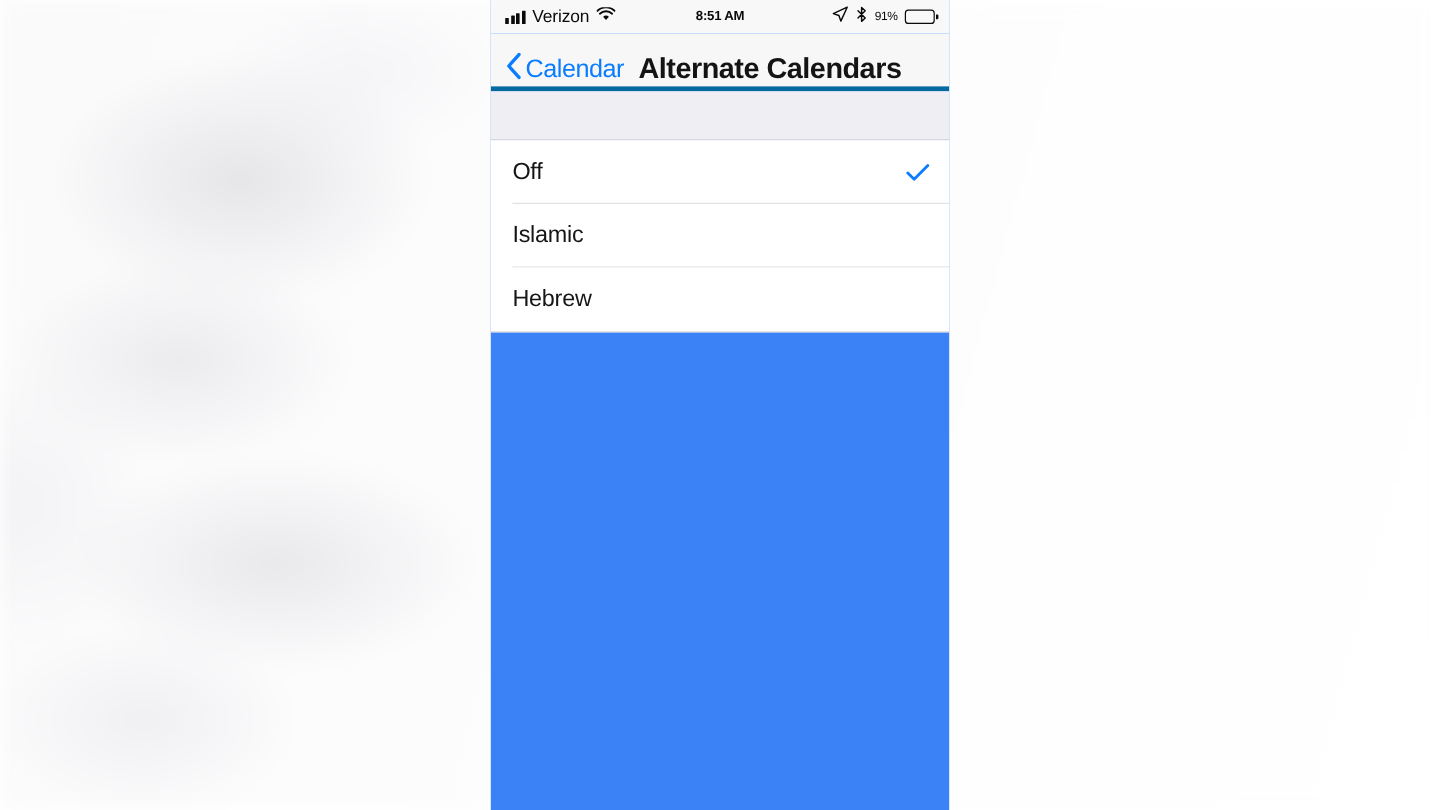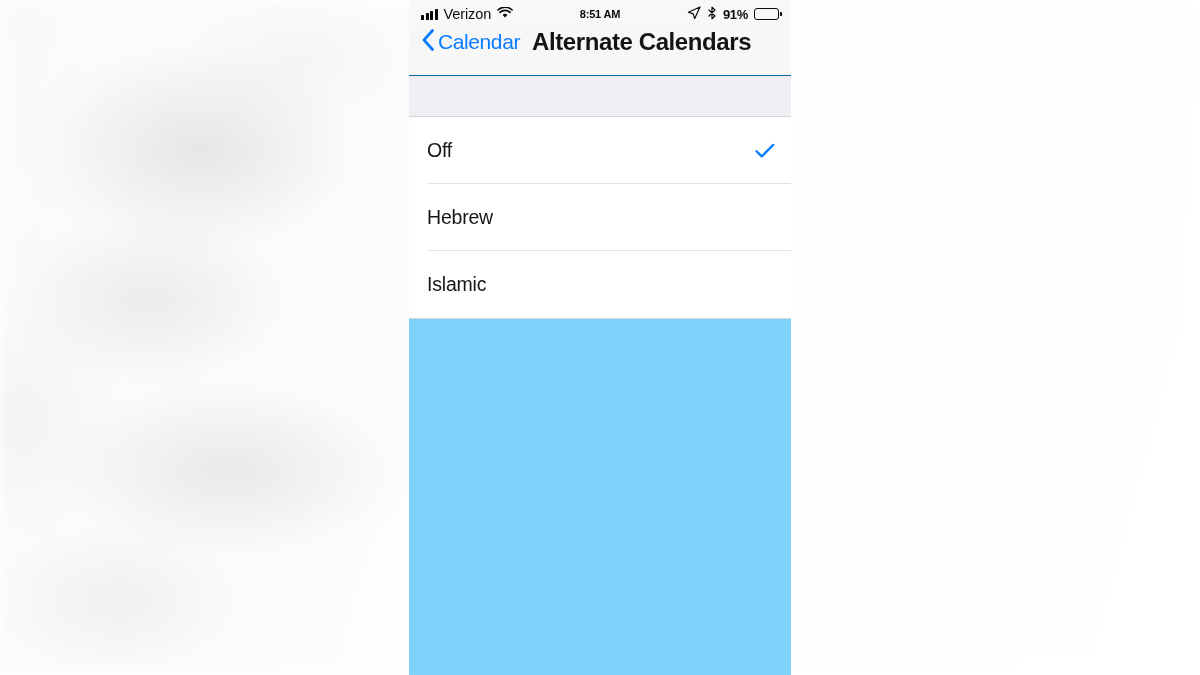--- a/index.html
+++ b/index.html
@@ -32,21 +32,21 @@
     filter: blur(6px);
   }
 
   
   #phone {
     position: absolute;
     left: 409px;
     top: 0;
     width: 382px;
     height: 675px;
-    background: #7dd3fc;
+    background: #3b82f6;
     overflow: hidden;
   }
 
   
   .status-bar {
     height: 28px;
     background: #f8f8f8;
     display: flex;
     align-items: center;
     position: relative;
@@ -65,21 +65,21 @@
     letter-spacing: -0.2px;
   }
   .sb-right {
     margin-left: auto;
     display: flex;
     align-items: center;
     gap: 6px;
     position: relative;
     z-index: 2;
   }
-  .sb-pct { font-size: 13px; font-weight: bold; letter-spacing: -0.3px; }
+  .sb-pct { font-size: 10px; font-weight: normal; letter-spacing: -0.3px; }
 
   .sig-bars { display: flex; align-items: flex-end; gap: 1.5px; height: 11px; }
   .sig-bars i { display: block; width: 3px; background: #0a0a0a; border-radius: 0.5px; }
   .sig-bars i:nth-child(1) { height: 5px; }
   .sig-bars i:nth-child(2) { height: 7px; }
   .sig-bars i:nth-child(3) { height: 9px; }
   .sig-bars i:nth-child(4) { height: 11px; }
 
   .carrier { font-size: 14.5px; font-weight: normal; letter-spacing: -0.1px; }
 
@@ -97,23 +97,23 @@
     width: 2px; height: 4px;
     background: #0a0a0a;
     border-radius: 0 1px 1px 0;
   }
   .battery .fill { height: 100%; width: 100%; background: #0a0a0a; border-radius: 1px; }
 
   
   .nav-bar {
     height: 48px;
     background: #f7f7f7;
-    border-bottom: 1px solid #0369a1;
-    display: flex;
-    align-items: flex-start;
+    border-bottom: 4px solid #0369a1;
+    display: flex;
+    align-items: flex-end;
     padding-left: 12px;
   }
   .back-btn {
     display: flex;
     align-items: center;
     gap: 3px;
     color: #0a7cff;
     cursor: pointer;
   }
   .back-label {
@@ -133,21 +133,21 @@
   .group-spacer {
     height: 41px;
     background: #efeef3;
     border-bottom: 1px solid #d4d4d8;
   }
   .list {
     background: #ffffff;
     border-bottom: 1px solid #d4d4d8;
   }
   .row {
-    height: 67px;
+    height: 53px;
     display: flex;
     align-items: center;
     padding: 0 16px 0 18px;
     position: relative;
     cursor: pointer;
     background: #ffffff;
   }
   .row:not(:last-child)::after {
     content: "";
     position: absolute;
@@ -234,24 +234,24 @@
       <span class="row-label">Off</span>
       <span class="check">
         <svg width="20" height="16" viewBox="0 0 20 16">
           <path d="M1.5 8.2 L6.8 13.4 L18.2 1.9" fill="none" stroke="#0a7cff" stroke-width="2.3" stroke-linecap="round" stroke-linejoin="round"></path>
         </svg>
       </span>
     </div>
 
 
     <div class="row">
+      <span class="row-label">Islamic</span>
+    </div>
+
+    <div class="row">
       <span class="row-label">Hebrew</span>
     </div>
 
-    <div class="row">
-      <span class="row-label">Islamic</span>
-    </div>
-
   </div>
 
   <div class="fill-area"></div>
 
 </div>
 
 </body></html>

